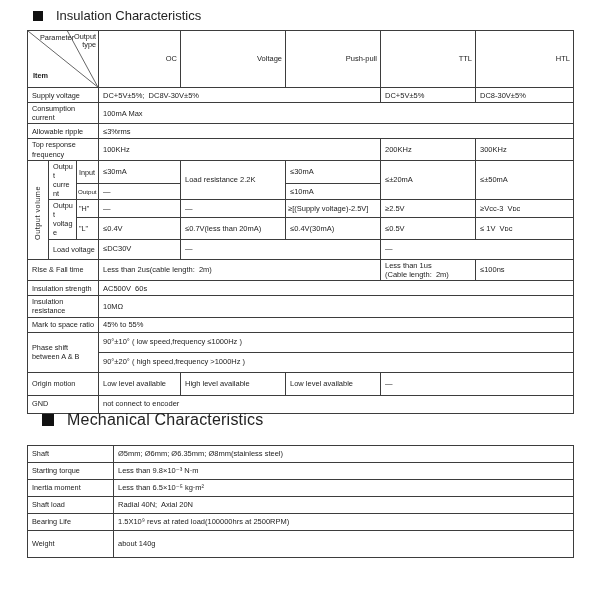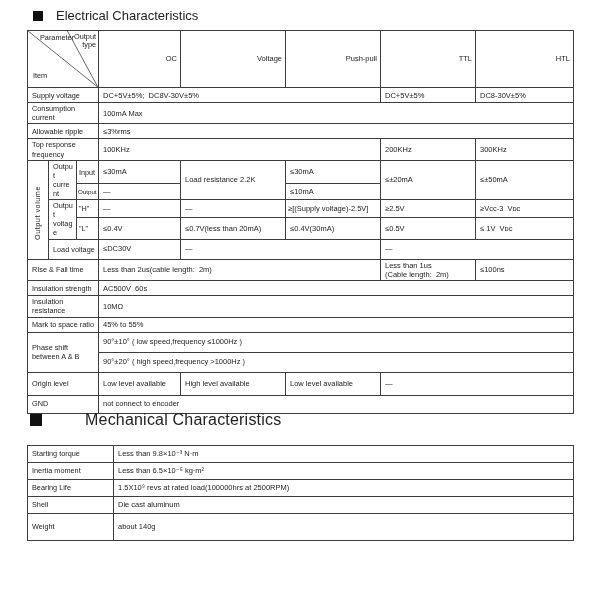--- a/index.html
+++ b/index.html
@@ -7,21 +7,21 @@
     width:600px; height:600px; background:#ffffff; position:relative;
     font-family:"Liberation Sans","DejaVu Sans",sans-serif; color:#1c1c1c;
     -webkit-font-smoothing:antialiased;
   }
   .section-title { position:absolute; display:flex; align-items:center; }
   .bullet { background:#111; display:inline-block; }
   .title-text { color:#222; }
   .t-elec { left:33px; top:8px; }
   .t-elec .bullet { width:10px; height:10px; margin-right:13px; }
   .t-elec .title-text { font-size:13px; }
-  .t-mech { left:30px; top:411px;gap:30px; }
+  .t-mech { left:42px; top:411px; }
   .t-mech .bullet { width:12px; height:12px; margin-right:13px; }
   .t-mech .title-text { font-size:16px; letter-spacing:0.2px; }
 
   table { border-collapse:collapse; table-layout:fixed; }
   td {
     border:1px solid #3d3d3d; font-size:7.5px; line-height:1.25;
     padding:1px 3px 1px 4px; vertical-align:middle; white-space:pre-wrap;
     word-wrap:break-word;
   }
   .elec-table { position:absolute; left:27px; top:30px; width:546px; }
@@ -39,28 +39,28 @@
     display:inline-block; writing-mode:vertical-rl; transform:rotate(180deg);
     font-size:7.3px; letter-spacing:0.5px;
   }
 
   
   .corner { position:relative; padding:0; overflow:hidden; }
   .corner svg { position:absolute; left:0; top:0; width:100%; height:100%; }
   .corner .clab { position:absolute; font-size:7.3px; line-height:1.15; }
   .c-param { left:3px; top:3px;padding-left:9px; }
   .c-otype { right:2px; top:2px; text-align:right; }
-  .c-item  { left:5px; bottom:7px; }
+  .c-item  { left:5px; bottom:7px;font-weight:bold; }
 </style>
 </head>
 <body>
 
 <div class="section-title t-elec">
   <span class="bullet"></span>
-  <span class="title-text">Electrical Characteristics</span>
+  <span class="title-text">Insulation Characteristics</span>
 </div>
 
 <table class="elec-table">
   <colgroup>
     <col style="width:21px">
       <col style="width:28px">
       <col style="width:22px">
     <col style="width:82px">
       <col style="width:105px">
       <col style="width:95px">
@@ -181,21 +181,21 @@
 
   <tr style="height:20px">
     <td class="lb" colspan="3" rowspan="2">Phase shift between A &amp; B</td>
     <td colspan="5">90°±10° ( low speed,frequency ≤1000Hz )</td>
   </tr>
   <tr style="height:20px">
     <td colspan="5">90°±20° ( high speed,frequency &gt;1000Hz )</td>
   </tr>
 
   <tr style="height:23px">
-    <td class="lb" colspan="3">Origin level</td>
+    <td class="lb" colspan="3">Origin motion</td>
     <td>Low level available</td>
     <td>High level available</td>
     <td>Low level available</td>
     <td colspan="2">—</td>
   </tr>
 
   <tr style="height:18px">
     <td class="lb" colspan="3">GND</td>
     <td colspan="5">not connect to encoder</td>
   </tr>
@@ -206,34 +206,38 @@
   <span class="bullet"></span>
   <span class="title-text">Mechanical Characteristics</span>
 </div>
 
 <table class="mech-table">
   <colgroup>
       <col style="width:86px">
       <col style="width:460px">
     </colgroup>
   <tbody>
+      <tr style="height:17px">
+    <td class="lb">Shaft</td>
+    <td>Ø5mm; Ø6mm; Ø6.35mm; Ø8mm(stainless steel)</td>
+  </tr>
   <tr style="height:17px">
     <td class="lb">Starting torque</td>
     <td>Less than 9.8×10⁻³ N·m</td>
   </tr>
   <tr style="height:17px">
     <td class="lb">Inertia moment</td>
     <td>Less than 6.5×10⁻⁵ kg·m²</td>
   </tr>
   <tr style="height:17px">
+    <td class="lb">Shaft load</td>
+    <td>Radial 40N;  Axial 20N</td>
+  </tr>
+  <tr style="height:17px">
     <td class="lb">Bearing Life</td>
     <td>1.5X10⁹ revs at rated load(100000hrs at 2500RPM)</td>
-  </tr>
-  <tr style="height:17px">
-    <td class="lb">Shell</td>
-    <td>Die cast aluminum</td>
   </tr>
   <tr style="height:27px">
     <td class="lb">Weight</td>
     <td>about 140g</td>
   </tr>
 </tbody>
   </table>
 
 </body></html>

